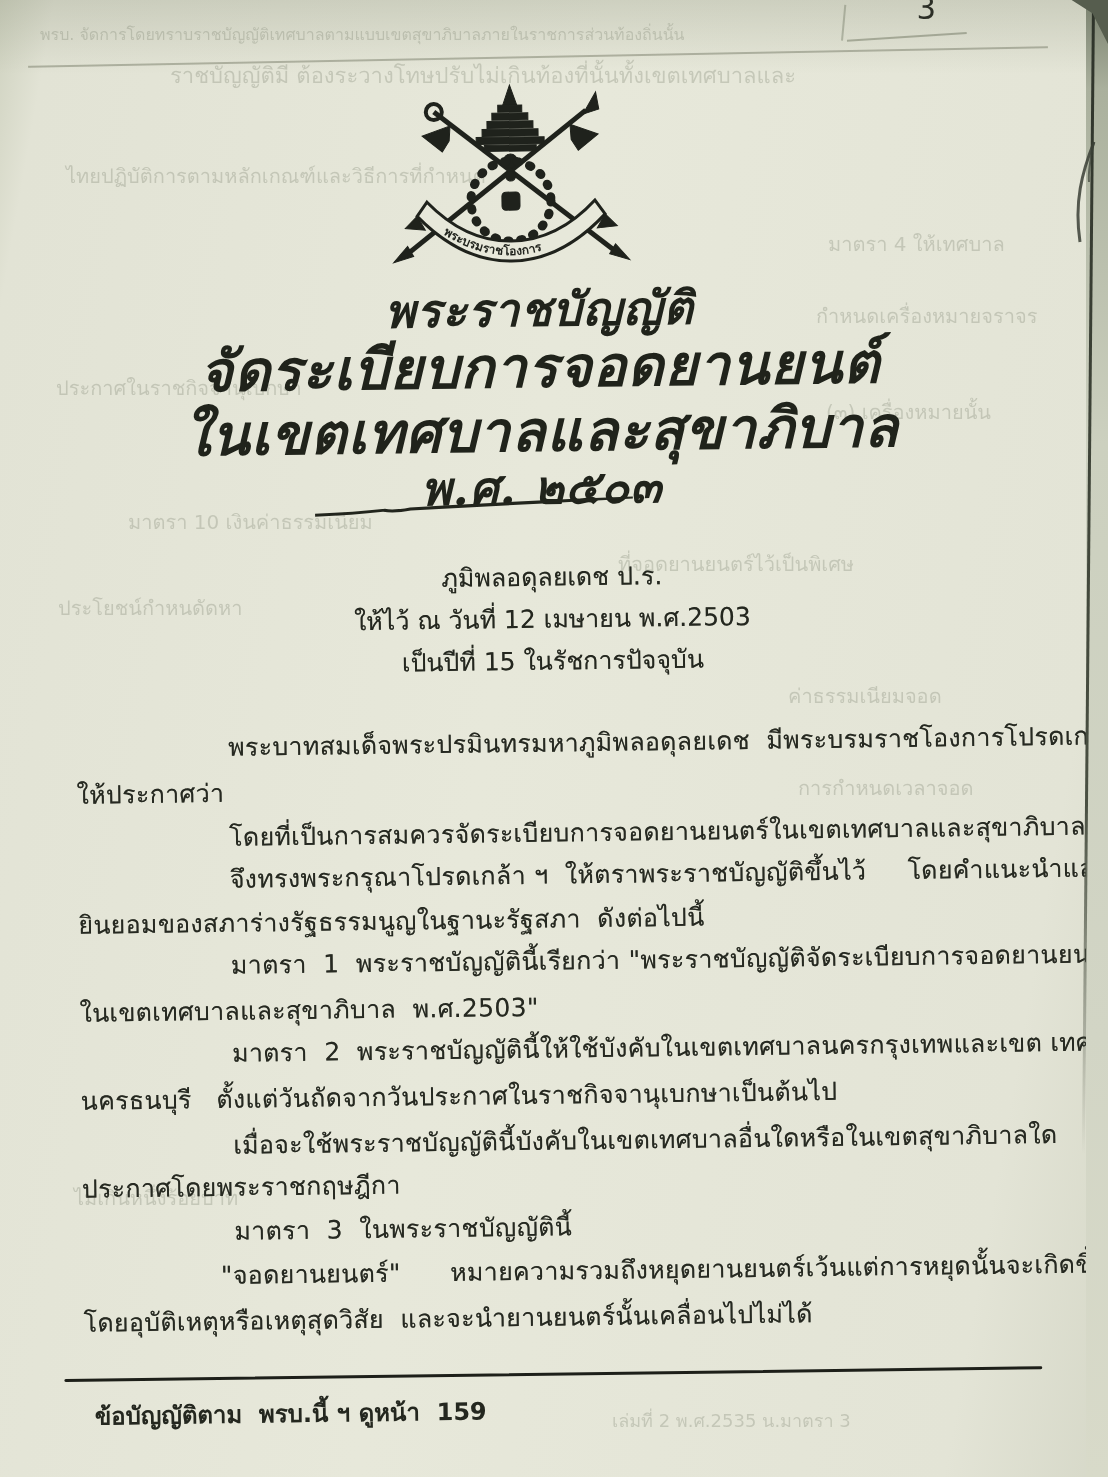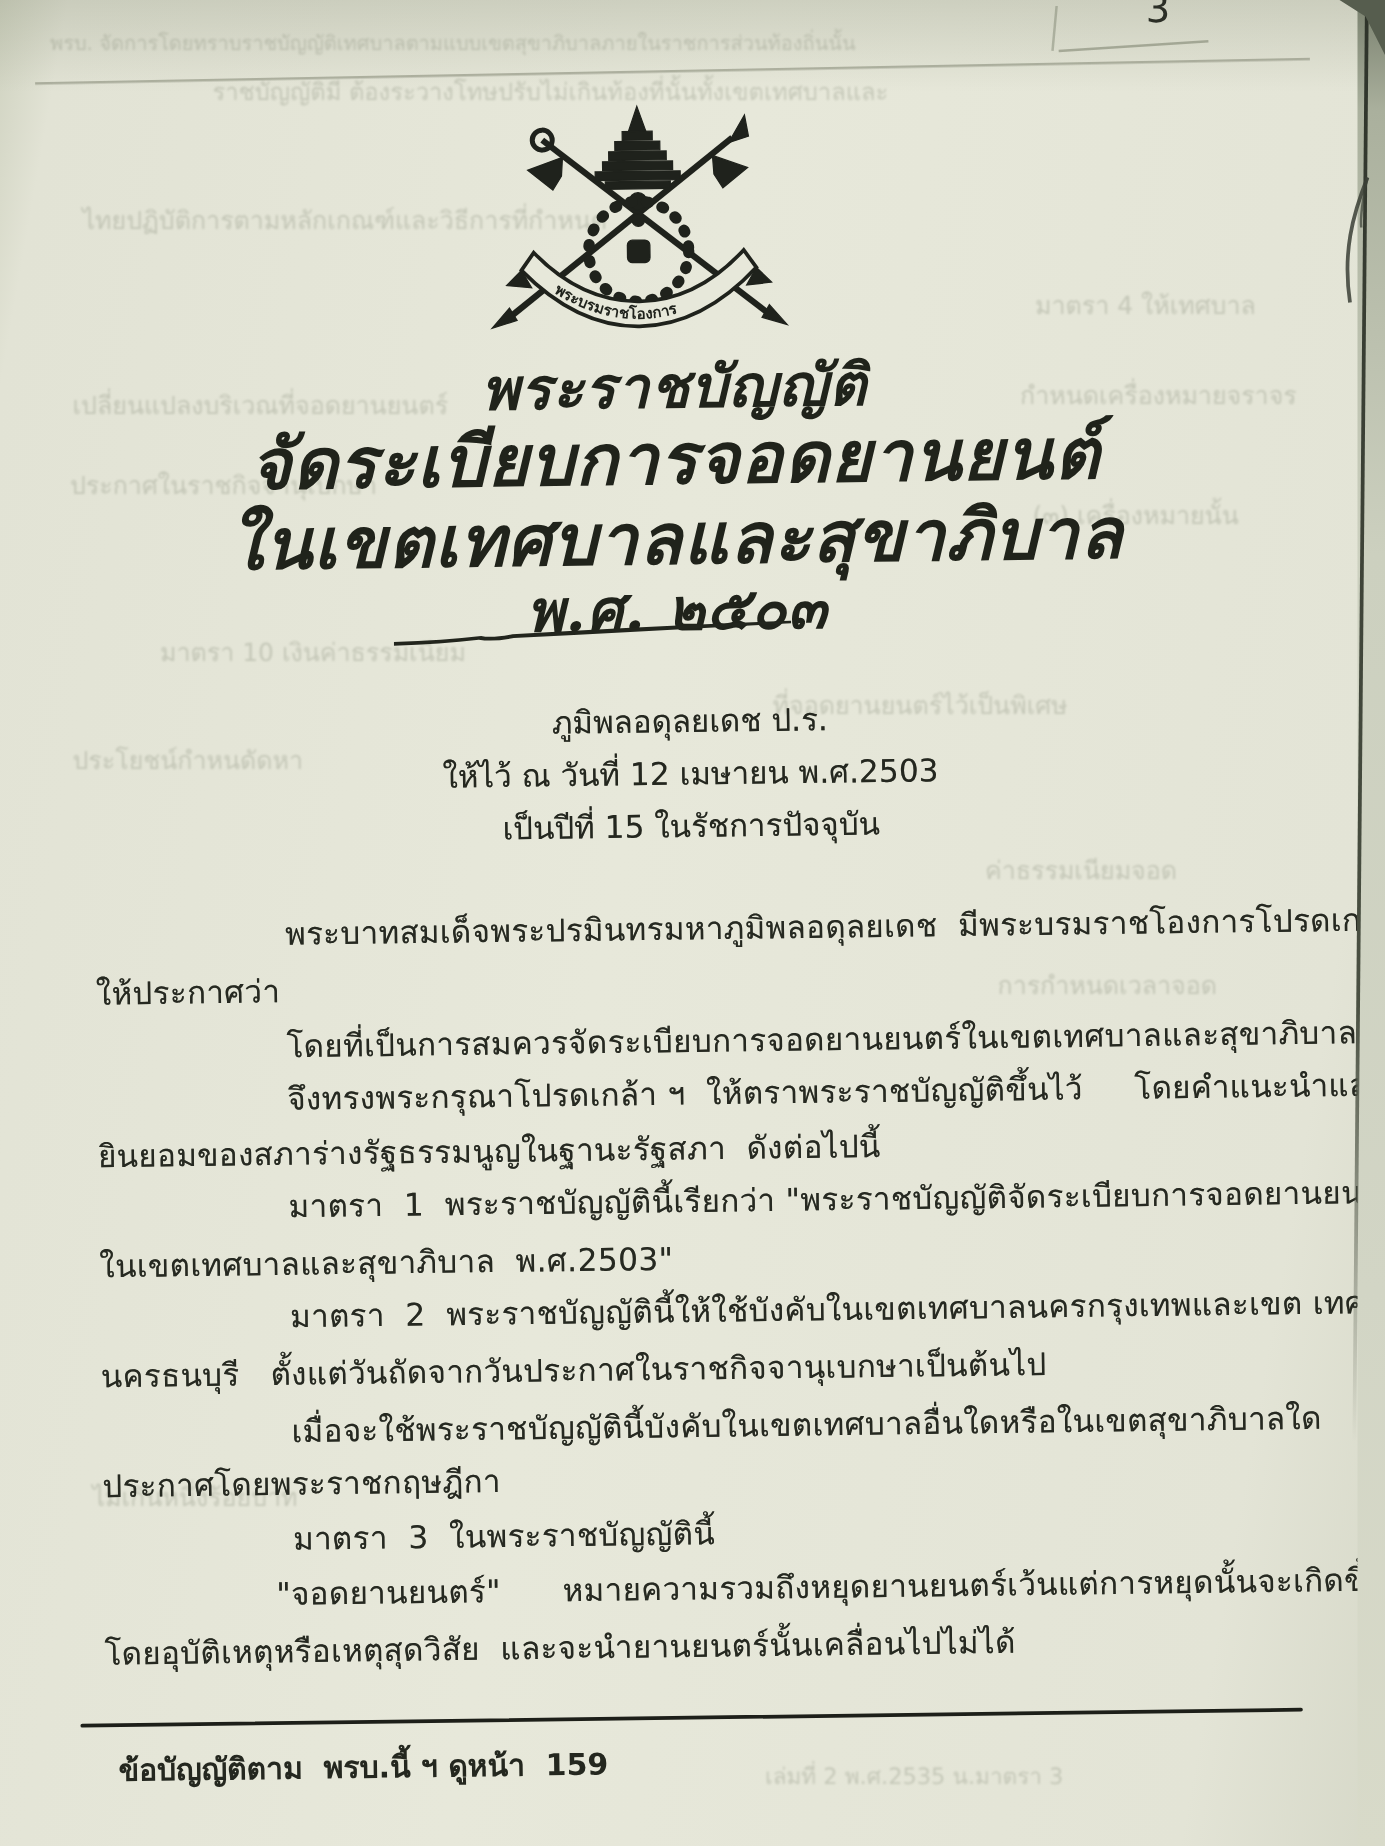--- a/index.html
+++ b/index.html
@@ -42,26 +42,25 @@
   .penmark{position:absolute; right:4px; top:138px;}
   .divider{position:absolute; left:318px; top:496px;}
   .emblem{position:absolute; left:398px; top:82px;}
 </style>
 </head>
 <body>
 
 <div id="photo">
 
   <div class="ghost" style="left:40px;top:22px;font-size:16px">พรบ. จัดการโดยทราบราชบัญญัติเทศบาลตามแบบเขตสุขาภิบาลภายในราชการส่วนท้องถิ่นนั้น</div>
-  <div class="ghost" style="left:170px;top:58px;font-size:19px">ราชบัญญัติมี ต้องระวางโทษปรับไม่เกินท้องที่นั้นทั้งเขตเทศบาลและ</div>
+  <div class="ghost" style="left:170px;top:58px;font-size:22px">ราชบัญญัติมี ต้องระวางโทษปรับไม่เกินท้องที่นั้นทั้งเขตเทศบาลและ</div>
   <div class="toprule"></div>
   <div class="ghost" style="left:66px;top:160px">ไทยปฏิบัติการตามหลักเกณฑ์และวิธีการที่กำหนด</div>
   <div class="ghost" style="left:828px;top:228px">มาตรา 4 ให้เทศบาล</div>
   <div class="ghost" style="left:816px;top:300px">กำหนดเครื่องหมายจราจร</div>
-  <div class="ghost" style="left:58px;top:308px">เปลี่ยนแปลงบริเวณที่จอดยานยนตร์</div>
   <div class="ghost" style="left:56px;top:372px">ประกาศในราชกิจจานุเบกษา</div>
   <div class="ghost" style="left:826px;top:396px">(๓) เครื่องหมายนั้น</div>
   <div class="ghost" style="left:128px;top:506px">มาตรา 10 เงินค่าธรรมเนียม</div>
   <div class="ghost" style="left:618px;top:548px">ที่จอดยานยนตร์ไว้เป็นพิเศษ</div>
   <div class="ghost" style="left:58px;top:592px">ประโยชน์กำหนดัดหา</div>
   <div class="ghost" style="left:788px;top:680px">ค่าธรรมเนียมจอด</div>
   <div class="ghost" style="left:798px;top:772px">การกำหนดเวลาจอด</div>
   <div class="ghost" style="left:74px;top:1182px">ไม่เกินหนึ่งร้อยบาท</div>
   <div class="ghost" style="left:612px;top:1406px;font-size:18px">เล่มที่ 2 พ.ศ.2535 น.มาตรา 3</div>
 

